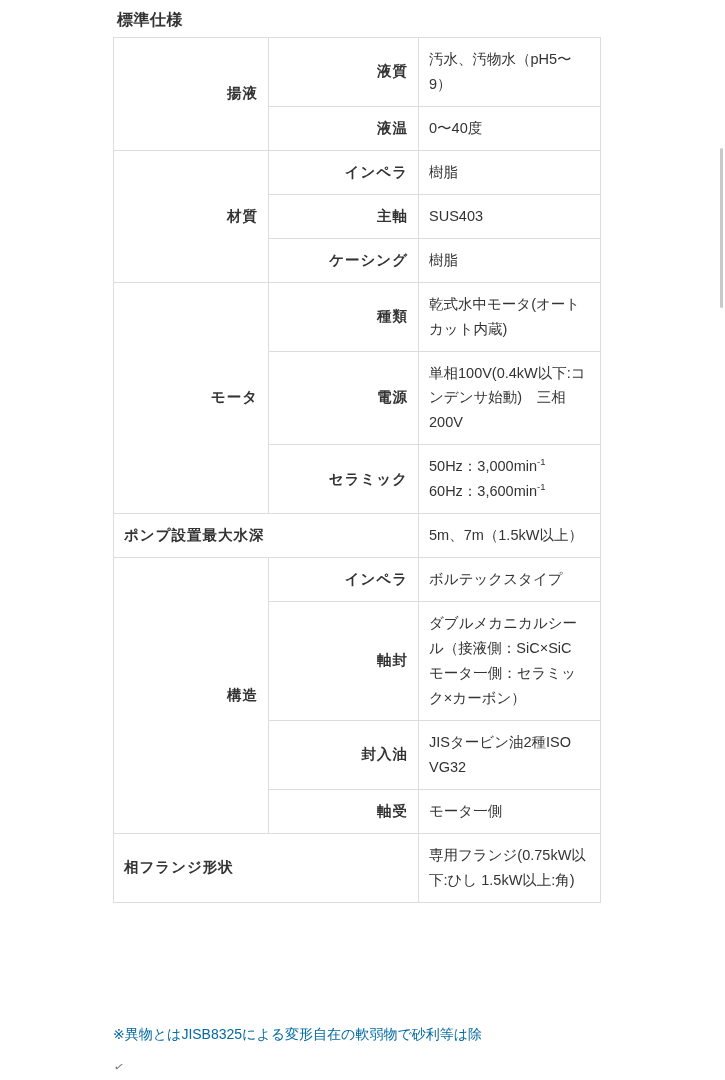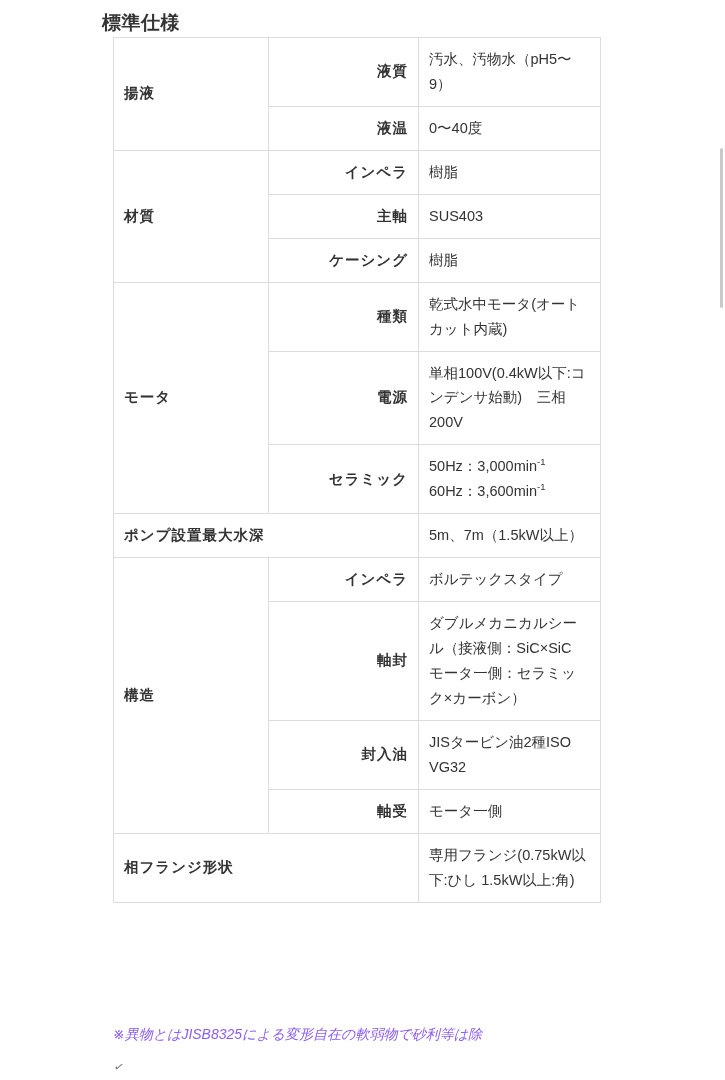--- a/index.html
+++ b/index.html
@@ -16,23 +16,23 @@
     overflow: hidden;
   }
   .page {
     position: relative;
     width: 725px;
     height: 1080px;
     box-sizing: border-box;
   }
   .heading {
     position: absolute;
-    left: 102px;
+    left: 117px;
     top: 10px;
-    font-size: 19px;
+    font-size: 16px;
     font-weight: bold;
     color: #333333;
     letter-spacing: 0.5px;
   }
   table.spec {
     position: absolute;
     left: 113px;
     top: 37px;
     width: 460px;
     border-collapse: collapse;
@@ -42,21 +42,21 @@
     border: 1px solid #dddddd;
     font-size: 14.5px;
     line-height: 1.72;
     vertical-align: middle;
     padding: 9px 10px;
     color: #333333;
     box-sizing: border-box;
   }
   td.cat {
     width: 155px;
-    text-align: left;
+    text-align: right;
     font-weight: bold;
     letter-spacing: 1px;
   }
   td.sub {
     width: 150px;
     text-align: right;
     font-weight: bold;
     letter-spacing: 1px;
   }
   td.val {
@@ -75,22 +75,21 @@
     vertical-align: super;
     line-height: 0;
   }
   .footnote {
     position: absolute;
     left: 113px;
     top: 1022px;
     width: 500px;
     font-size: 14px;
     line-height: 1.75;
-    color: #8b5cf6;
-    font-style: italic;
+    color: #0369a1;
   }
   .caret {
     position: absolute;
     left: 114px;
     top: 1060px;
     font-size: 12px;
     color: #777777;
     transform: rotate(12deg);
   }
   .scrollbar-track {

